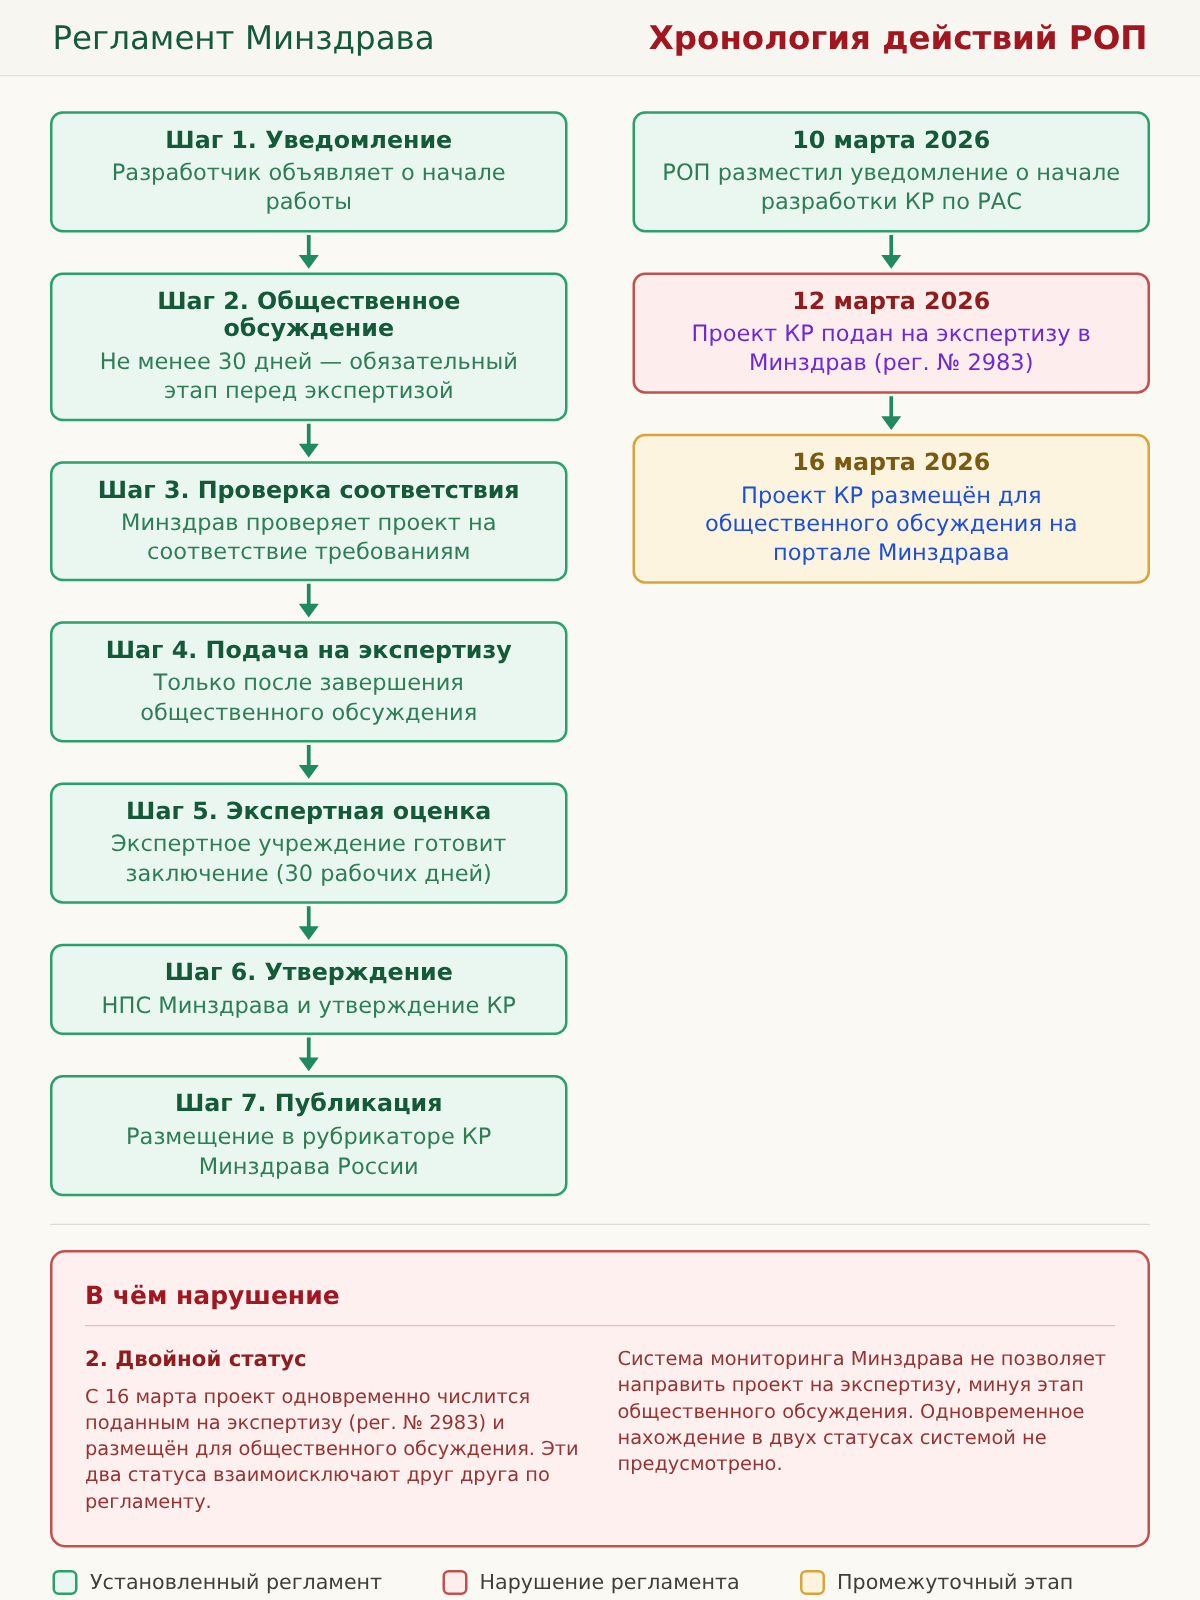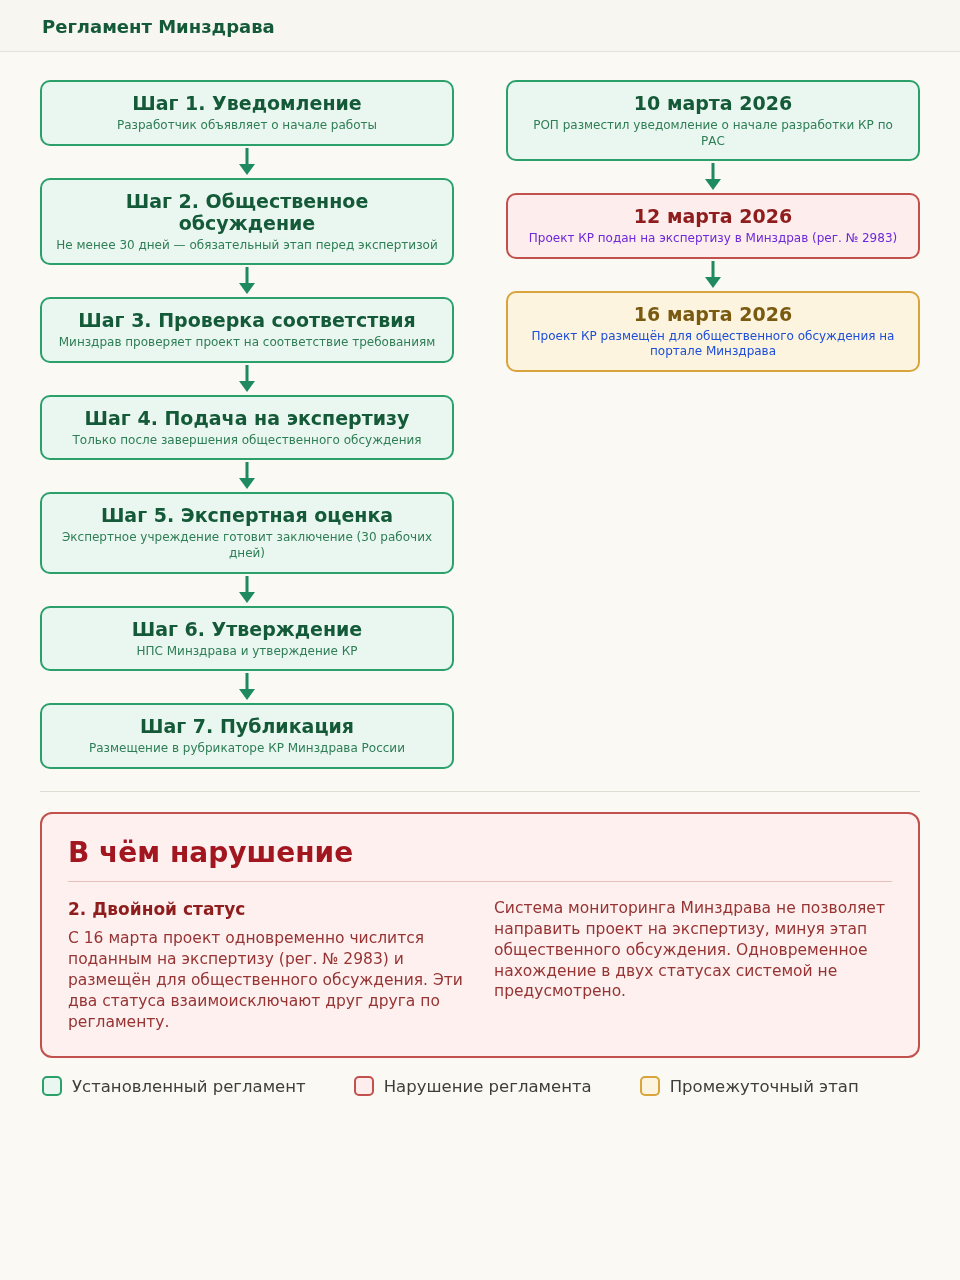--- a/index.html
+++ b/index.html
@@ -14,40 +14,40 @@
 
   
   .header {
     display: flex;
     justify-content: space-between;
     align-items: center;
     padding: 16px 42px 14px 42px;
     border-bottom: 1px solid #e4e2da;
     background: #f7f6f1;
   }
-  .title-left  { font-size: 18px; font-weight: bold; color: #155a38; }
+  .title-left  { font-size: 26px; font-weight: normal; color: #155a38; }
   .title-right { font-size: 26px; font-weight: bold; color: #a2161f; }
 
   
   .columns {
     display: flex;
     gap: 52px;
     padding: 28px 40px 0 40px;
   }
   .col { width: 420px; display: flex; flex-direction: column; }
 
   
   .box {
     border-radius: 10px;
     border: 2px solid;
     padding: 10px 14px;
     text-align: center;
   }
   .box .box-title { font-size: 19px; font-weight: bold; margin-bottom: 4px; }
-  .box .box-desc  { font-size: 12px; line-height: 1.3; }
+  .box .box-desc  { font-size: 18px; line-height: 1.3; }
 
   .box.green  { background: #e9f7f0; border-color: #2ba06b; }
   .box.green  .box-title { color: #155a38; }
   .box.green  .box-desc  { color: #2e7d55; }
 
   .box.red    { background: #fdeeed; border-color: #c2504d; }
   .box.red    .box-title { color: #8f1d1d; }
   .box.red    .box-desc  { color: #6d28d9; }
 
   .box.yellow { background: #fcf4de; border-color: #d9a43c; }
@@ -80,21 +80,21 @@
 
   
   .violation {
     margin: 20px 40px 0 40px;
     background: #fdf0ef;
     border: 2px solid #c2504d;
     border-radius: 12px;
     padding: 22px 26px 24px 26px;
   }
   .violation-title {
-    font-size: 28px;
+    font-size: 20px;
     font-weight: bold;
     color: #a2161f;
     margin-bottom: 12px;
   }
   .violation-rule { border-top: 1px solid #e6c0bd; margin-bottom: 16px; }
   .violation-cols { display: flex; gap: 28px; }
   .violation-col  { flex: 1; }
   .violation-col-title {
     font-size: 17px;
     font-weight: bold;
@@ -124,20 +124,21 @@
   .swatch.green  { background: #e9f7f0; border-color: #2ba06b; }
   .swatch.red    { background: #fdeeed; border-color: #c2504d; }
   .swatch.yellow { background: #fcf4de; border-color: #d9a43c; }
   .legend-label { font-size: 16.5px; color: #3f3f3a; }
 </style>
 </head>
 <body>
 
 <div class="header">
   <div class="title-left">Регламент Минздрава</div>
+  <div class="title-right">Хронология действий РОП</div>
 </div>
 
 <div class="columns">
 
   <div class="col">
     <div class="box green">
       <div class="box-title">Шаг 1. Уведомление</div>
       <div class="box-desc">Разработчик объявляет о начале работы</div>
     </div>
     <div class="arrow"></div>

